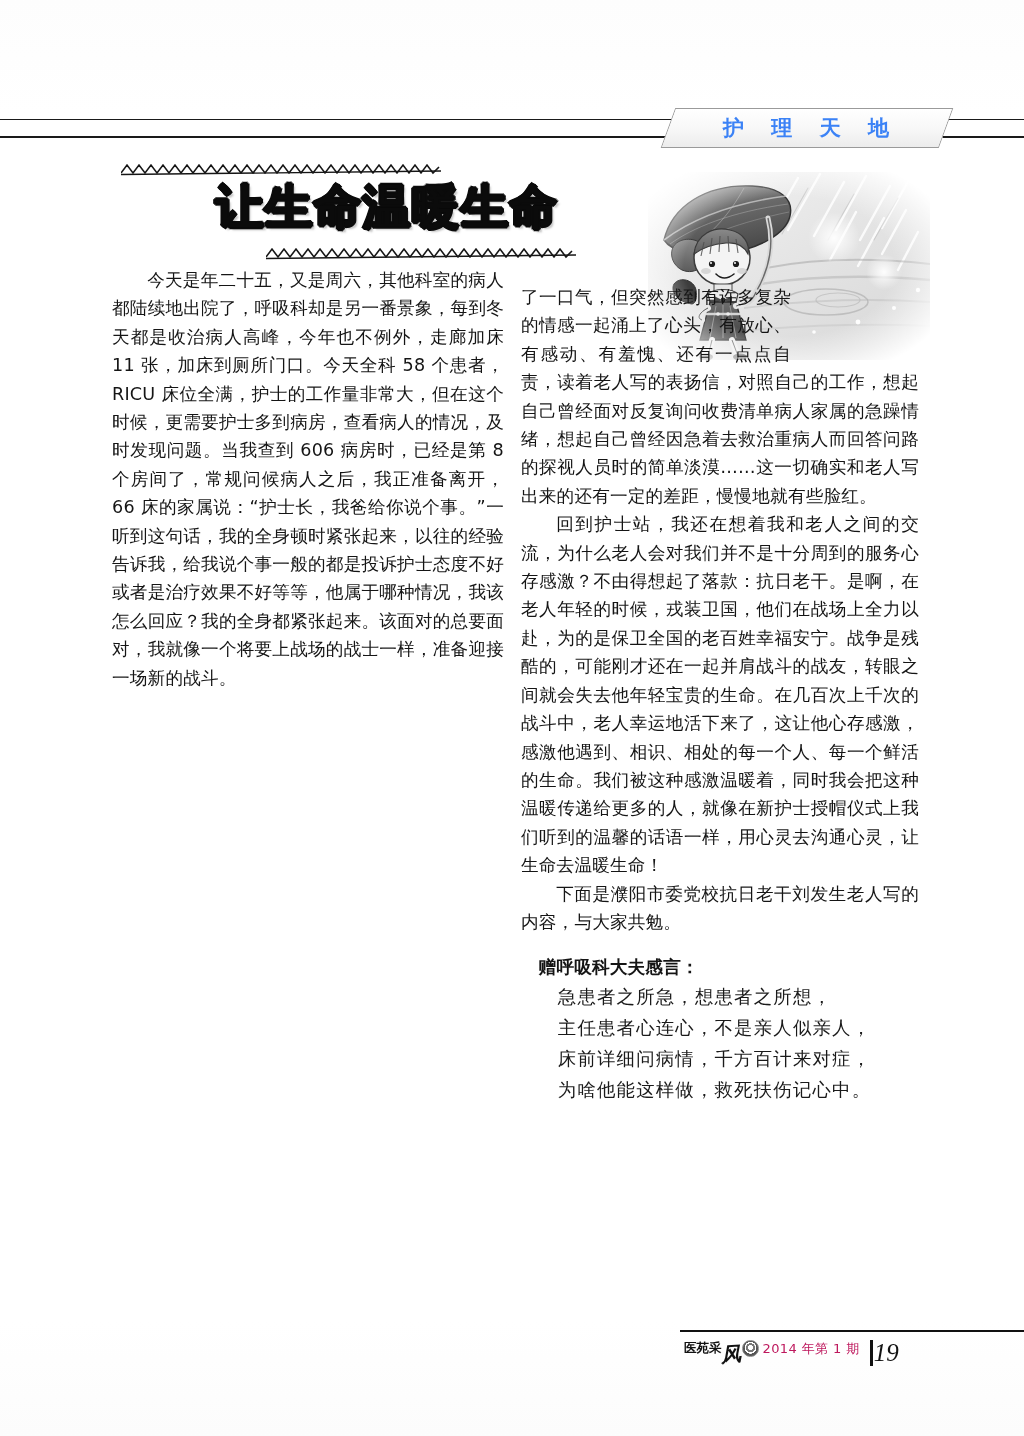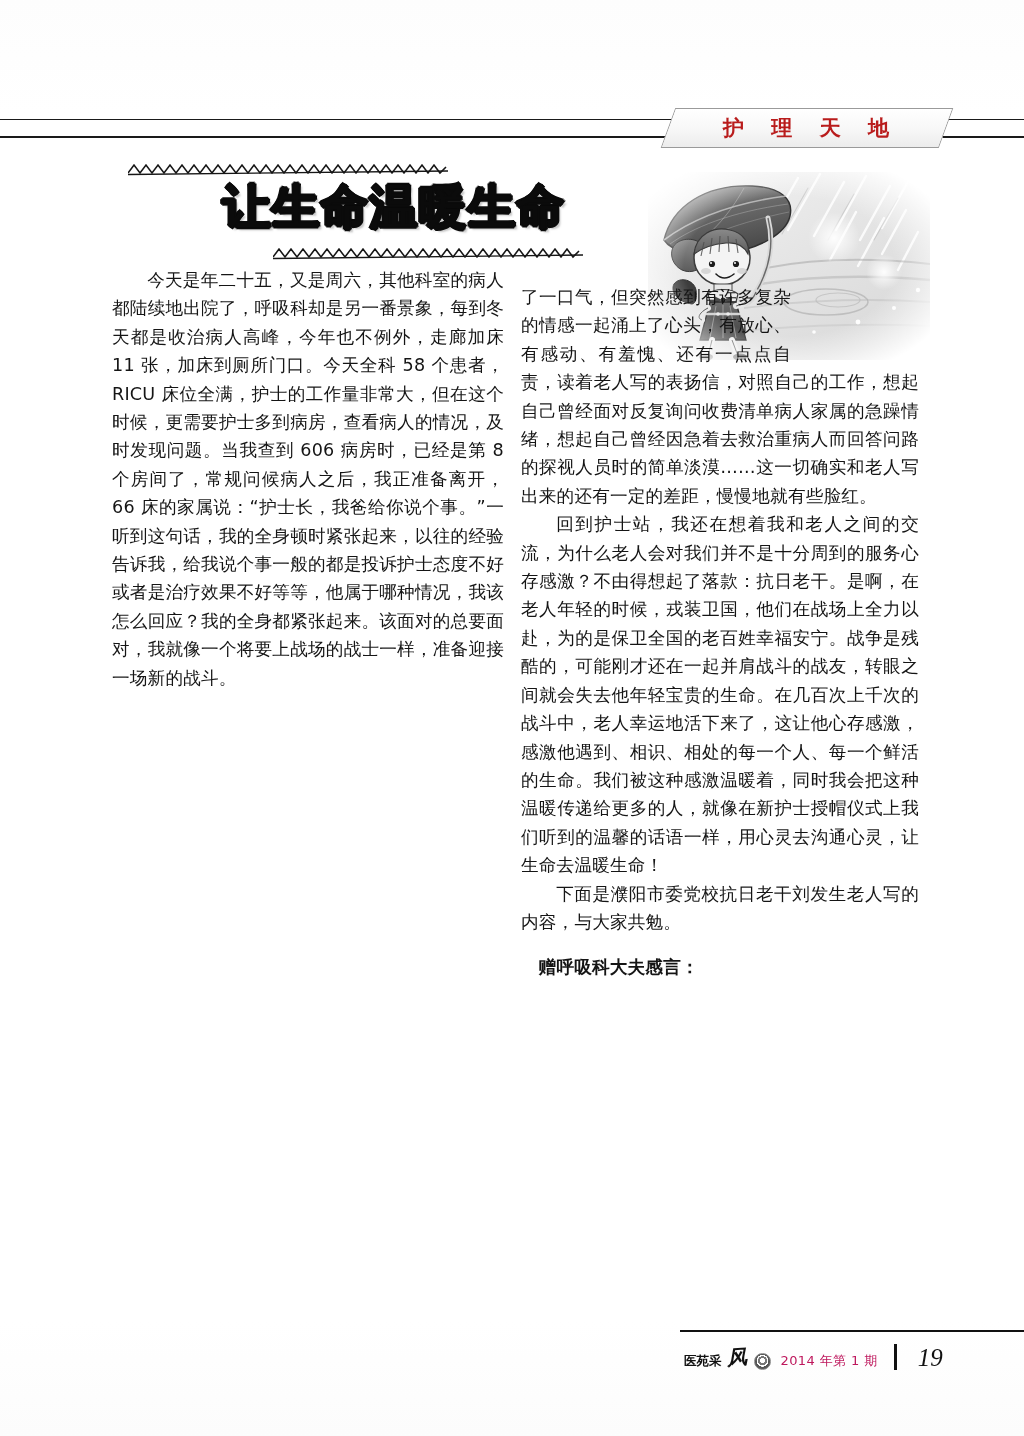--- a/index.html
+++ b/index.html
@@ -32,25 +32,25 @@
   }
   .banner-fill{
     position:absolute;inset:0;
     background:linear-gradient(180deg,#ffffff 0%,#f7f7f7 55%,#ececec 100%);
   }
   .banner-text{
     position:absolute;left:690px;top:113px;width:232px;height:30px;
     display:flex;align-items:center;justify-content:center;
     font-family:"DejaVu Sans","Liberation Sans",sans-serif;
     font-weight:700;font-size:21px;letter-spacing:10px;
-    text-indent:10px;color:#b91c1c;
-  }
-
-  
-  .title-wrap{position:absolute;left:128px;top:162px;width:455px;height:100px;}
+    text-indent:10px;color:#3b82f6;
+  }
+
+  
+  .title-wrap{position:absolute;left:121px;top:162px;width:455px;height:100px;}
   .zig{position:absolute;height:14px;width:100%;overflow:hidden;}
   .zig svg{display:block;}
   .zig-top{top:0;left:0;width:320px;}
   .zig-bot{top:84px;left:145px;width:310px;}
   .headline{
     position:absolute;left:98px;top:14px;
     font-family:"DejaVu Sans","Liberation Sans",sans-serif;
     font-weight:900;
     font-size:47px;
     letter-spacing:1px;
@@ -105,21 +105,21 @@
     text-indent:2em;
     letter-spacing:1.2px;
     color:#1a1a1a;
   }
   .poem div{white-space:nowrap;}
 
   
   .foot-rule{position:absolute;left:680px;right:0;top:1330px;height:1.5px;background:#111;}
   .footer{
     position:absolute;left:684px;top:1340px;height:30px;
-    display:flex;align-items:flex-end;gap:6px;
+    display:flex;align-items:flex-start;
   }
   .foot-brand{
     font-family:"DejaVu Sans","Liberation Sans",sans-serif;
     font-weight:700;font-size:12.5px;letter-spacing:0;color:#111;
   }
   .foot-feng{
     font-family:"Liberation Serif","DejaVu Serif",serif;
     font-size:20px;font-style:italic;font-weight:700;
     margin-left:-1px;margin-right:1px;color:#111;
     transform:translateY(1px) rotate(-4deg);display:inline-block;
@@ -129,21 +129,21 @@
     background:radial-gradient(circle at 50% 45%,#fff 0 22%,#777 24% 40%,#fff 42% 52%,#555 54% 78%,#9a9a9a 80% 100%);
     border:1px solid #888;
   }
   .foot-issue{
     font-family:"DejaVu Sans","Liberation Sans",sans-serif;
     font-size:13px;color:#be185d;letter-spacing:.4px;margin-left:4px;
   }
   .foot-sep{width:3px;height:26px;background:#111;margin-left:10px;}
   .foot-page{
     font-family:"Liberation Serif","DejaVu Serif",serif;
-    font-style:italic;font-size:25px;color:#111;margin-left:15px;
+    font-style:italic;font-size:25px;color:#111;margin-left:1px;
     line-height:1;
   }
 </style>
 </head>
 <body>
 
 <div class="paper"></div>
 
 <div class="rule-top"></div>
 <div class="rule-bot"></div>
@@ -328,20 +328,26 @@
 
 <div class="col col-right">
   <p class="noindent">
     <span class="wrap-shape"></span>
     <span>了一口气，但突然感到有许多复杂的情感一起涌上了心头，有放心、有感动、有羞愧、还有一点点自责，读着老人写的表扬信，对照自己的工作，想起自己曾经面对反复询问收费清单病人家属的急躁情绪，想起自己曾经因急着去救治重病人而回答问路的探视人员时的简单淡漠……这一切确实和老人写出来的还有一定的差距，慢慢地就有些脸红。</span>
   </p>
   <p>回到护士站，我还在想着我和老人之间的交流，为什么老人会对我们并不是十分周到的服务心存感激？不由得想起了落款：抗日老干。是啊，在老人年轻的时候，戎装卫国，他们在战场上全力以赴，为的是保卫全国的老百姓幸福安宁。战争是残酷的，可能刚才还在一起并肩战斗的战友，转眼之间就会失去他年轻宝贵的生命。在几百次上千次的战斗中，老人幸运地活下来了，这让他心存感激，感激他遇到、相识、相处的每一个人、每一个鲜活的生命。我们被这种感激温暖着，同时我会把这种温暖传递给更多的人，就像在新护士授帽仪式上我们听到的温馨的话语一样，用心灵去沟通心灵，让生命去温暖生命！</p>
   <p>下面是濮阳市委党校抗日老干刘发生老人写的内容，与大家共勉。</p>
 
   <div class="poem-head">赠呼吸科大夫感言：</div>
+  <div class="poem">
+    <div>急患者之所急，想患者之所想，</div>
+    <div>主任患者心连心，不是亲人似亲人，</div>
+    <div>床前详细问病情，千方百计来对症，</div>
+    <div>为啥他能这样做，救死扶伤记心中。</div>
+  </div>
 </div>
 
 <div class="foot-rule"></div>
 <div class="footer">
   <span class="foot-brand">医苑采</span>
   <span class="foot-feng">风</span>
   <span class="foot-logo"></span>
   <span class="foot-issue">2014 年第 1 期</span>
   <span class="foot-sep"></span>
   <span class="foot-page">19</span>

